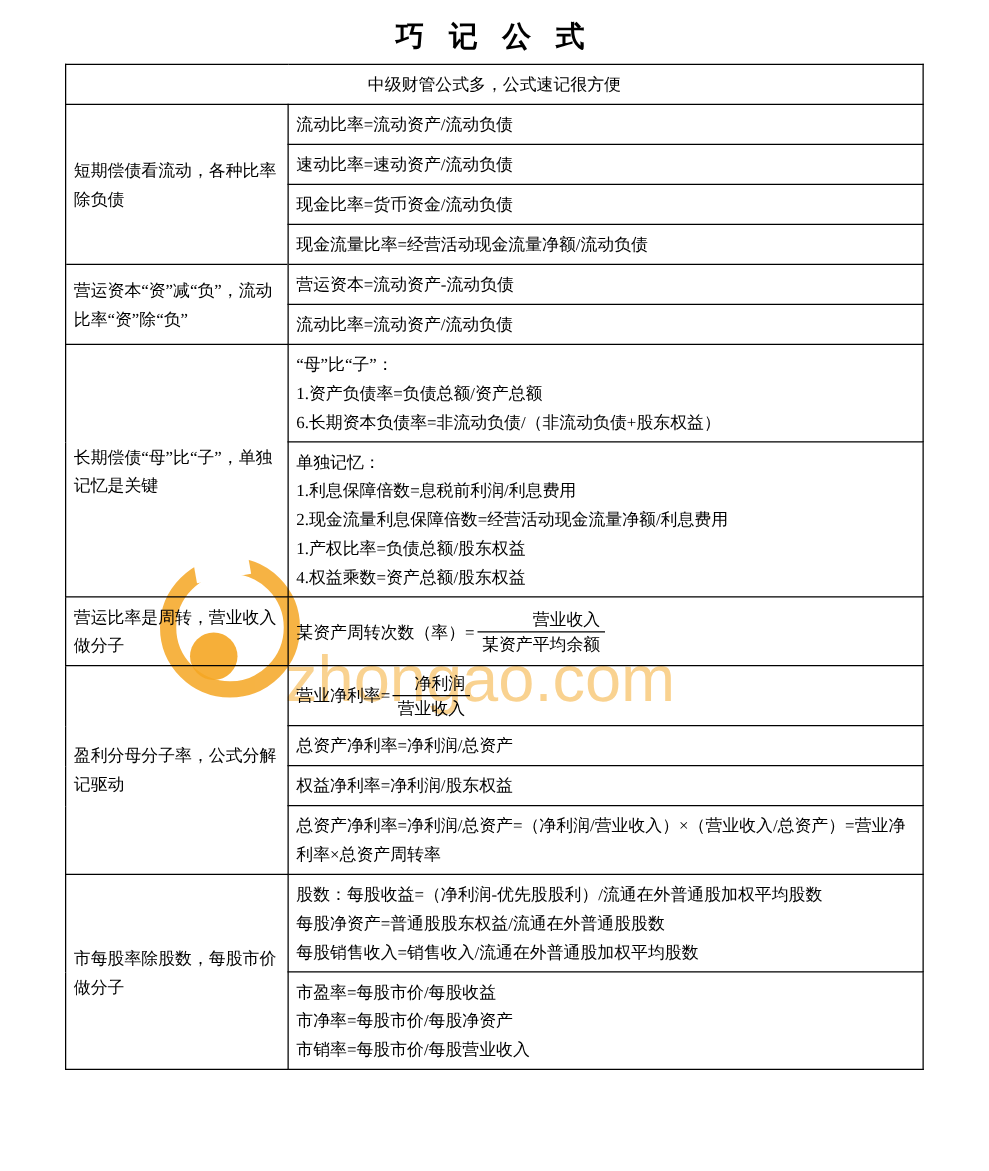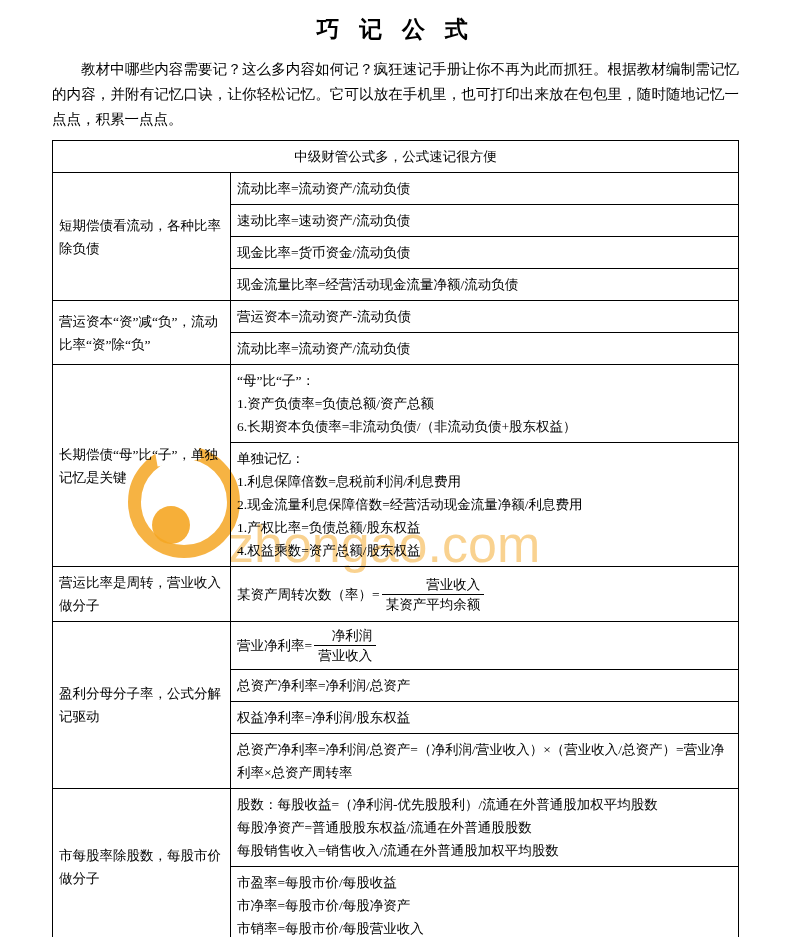--- a/index.html
+++ b/index.html
@@ -152,21 +152,20 @@
 <div class="page">
 
   <div class="watermark">
     <div class="wm-ring"></div>
     <div class="wm-dot"></div>
     <div class="wm-text-en">zhongao.com</div>
   </div>
 
   <div class="doc-title">巧 记 公 式</div>
 
-  <p class="intro">教材中哪些内容需要记？这么多内容如何记？疯狂速记手册让你不再为此而抓狂。根据教材编制需记忆的内容，并附有记忆口诀，让你轻松记忆。它可以放在手机里，也可打印出来放在包包里，随时随地记忆一点点，积累一点点。</p>
 
   <table class="formula">
     <colgroup>
       <col style="width:178px">
       <col style="width:508px">
     </colgroup>
     <tbody>
       <tr>
         <td class="head" colspan="2">中级财管公式多，公式速记很方便</td>
       </tr>

